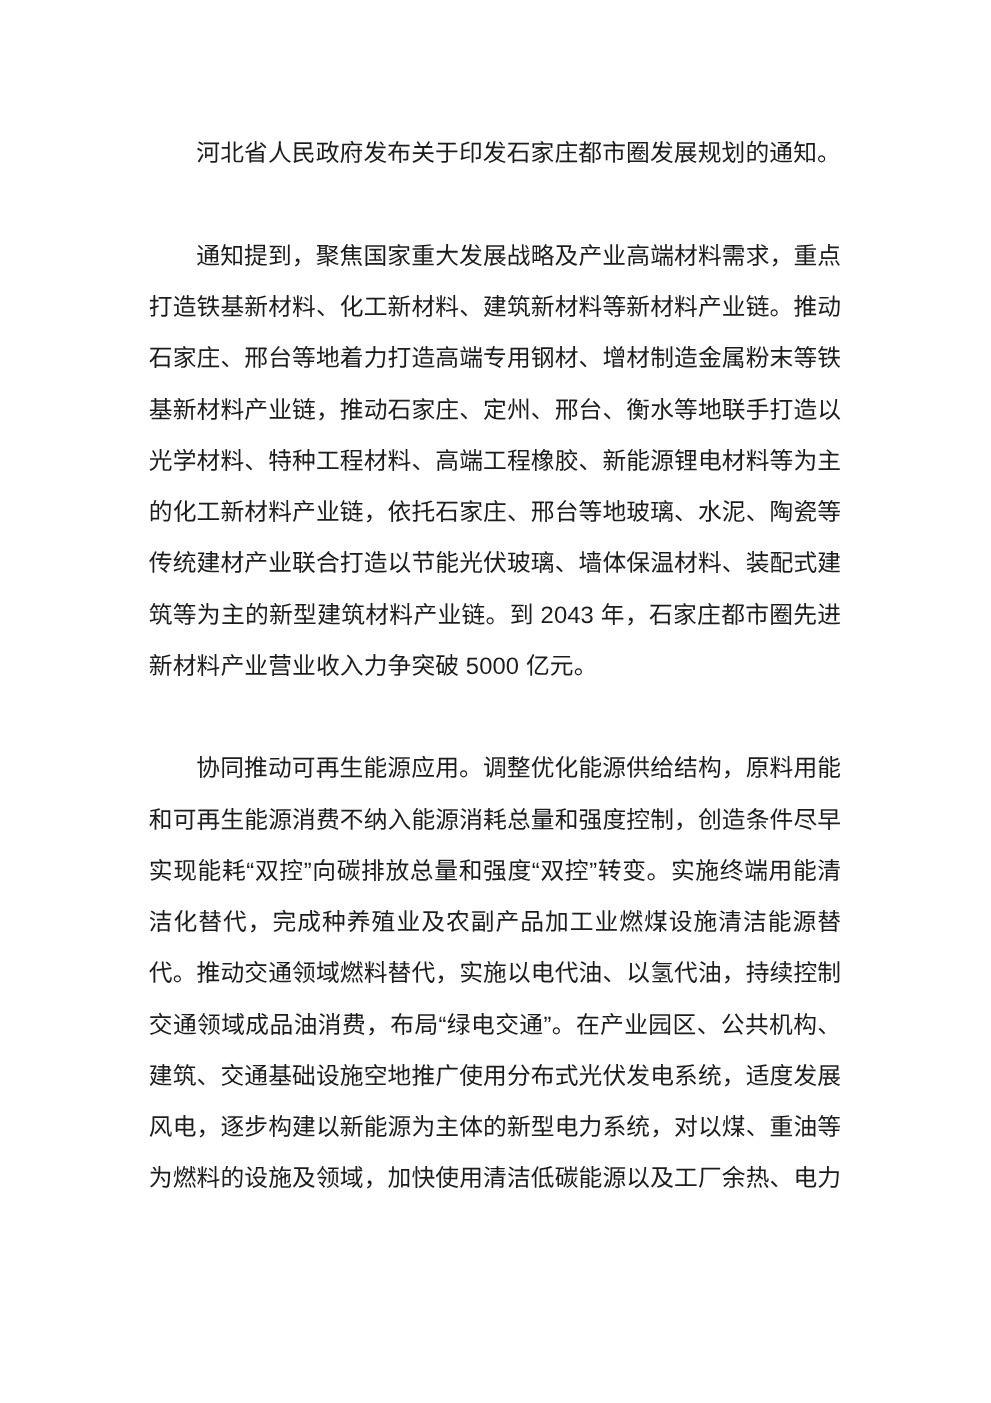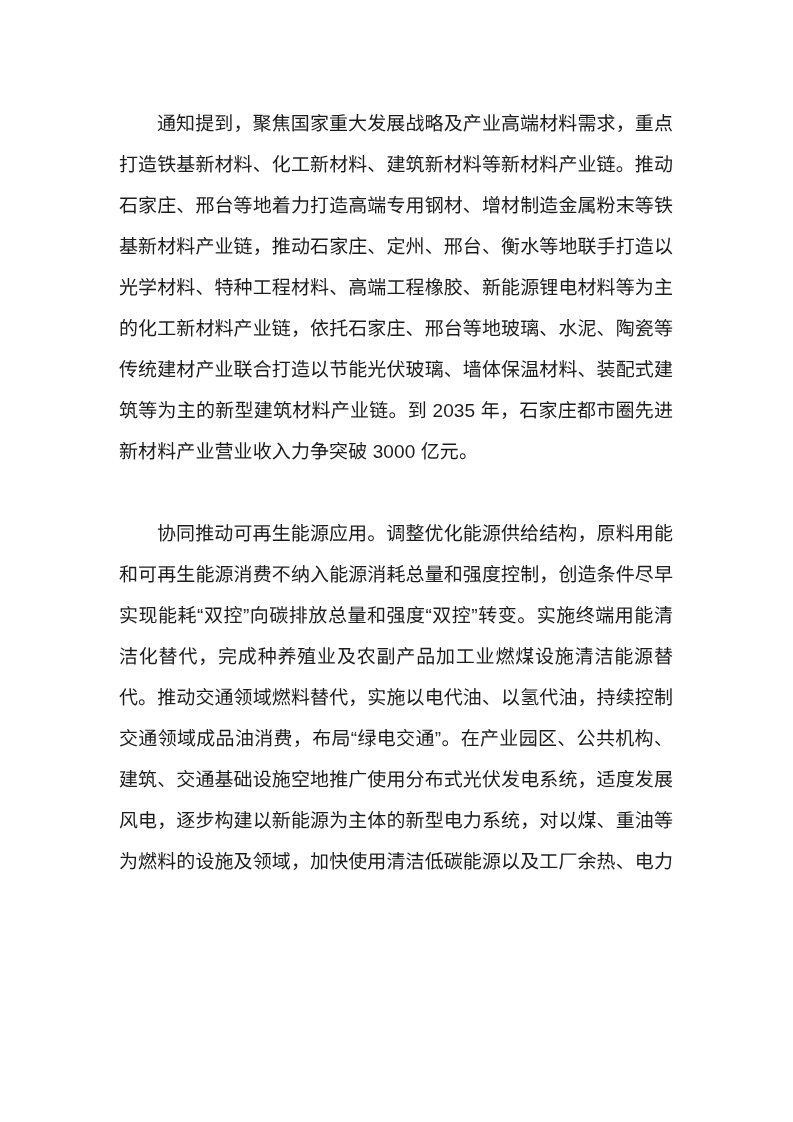--- a/index.html
+++ b/index.html
@@ -46,19 +46,20 @@
     max-height: 369px;
     overflow: hidden;
   }
 </style>
 </head>
 <body>
 
 <div class="page">
   <div class="doc-body">
 
+    <p class="para">河北省人民政府发布关于印发石家庄都市圈发展规划的通知。</p>
 
-    <p class="para">通知提到，聚焦国家重大发展战略及产业高端材料需求，重点打造铁基新材料、化工新材料、建筑新材料等新材料产业链。推动石家庄、邢台等地着力打造高端专用钢材、增材制造金属粉末等铁基新材料产业链，推动石家庄、定州、邢台、衡水等地联手打造以光学材料、特种工程材料、高端工程橡胶、新能源锂电材料等为主的化工新材料产业链，依托石家庄、邢台等地玻璃、水泥、陶瓷等传统建材产业联合打造以节能光伏玻璃、墙体保温材料、装配式建筑等为主的新型建筑材料产业链。到 2035 年，石家庄都市圈先进新材料产业营业收入力争突破 3000 亿元。</p>
+    <p class="para">通知提到，聚焦国家重大发展战略及产业高端材料需求，重点打造铁基新材料、化工新材料、建筑新材料等新材料产业链。推动石家庄、邢台等地着力打造高端专用钢材、增材制造金属粉末等铁基新材料产业链，推动石家庄、定州、邢台、衡水等地联手打造以光学材料、特种工程材料、高端工程橡胶、新能源锂电材料等为主的化工新材料产业链，依托石家庄、邢台等地玻璃、水泥、陶瓷等传统建材产业联合打造以节能光伏玻璃、墙体保温材料、装配式建筑等为主的新型建筑材料产业链。到 2043 年，石家庄都市圈先进新材料产业营业收入力争突破 5000 亿元。</p>
 
     <p class="para cut">协同推动可再生能源应用。调整优化能源供给结构，原料用能和可再生能源消费不纳入能源消耗总量和强度控制，创造条件尽早实现能耗“双控”向碳排放总量和强度“双控”转变。实施终端用能清洁化替代，完成种养殖业及农副产品加工业燃煤设施清洁能源替代。推动交通领域燃料替代，实施以电代油、以氢代油，持续控制交通领域成品油消费，布局“绿电交通”。在产业园区、公共机构、建筑、交通基础设施空地推广使用分布式光伏发电系统，适度发展风电，逐步构建以新能源为主体的新型电力系统，对以煤、重油等为燃料的设施及领域，加快使用清洁低碳能源以及工厂余热、电力热力等进行替代。加强与山</p>
 
   </div>
 </div>
 
 </body></html>

